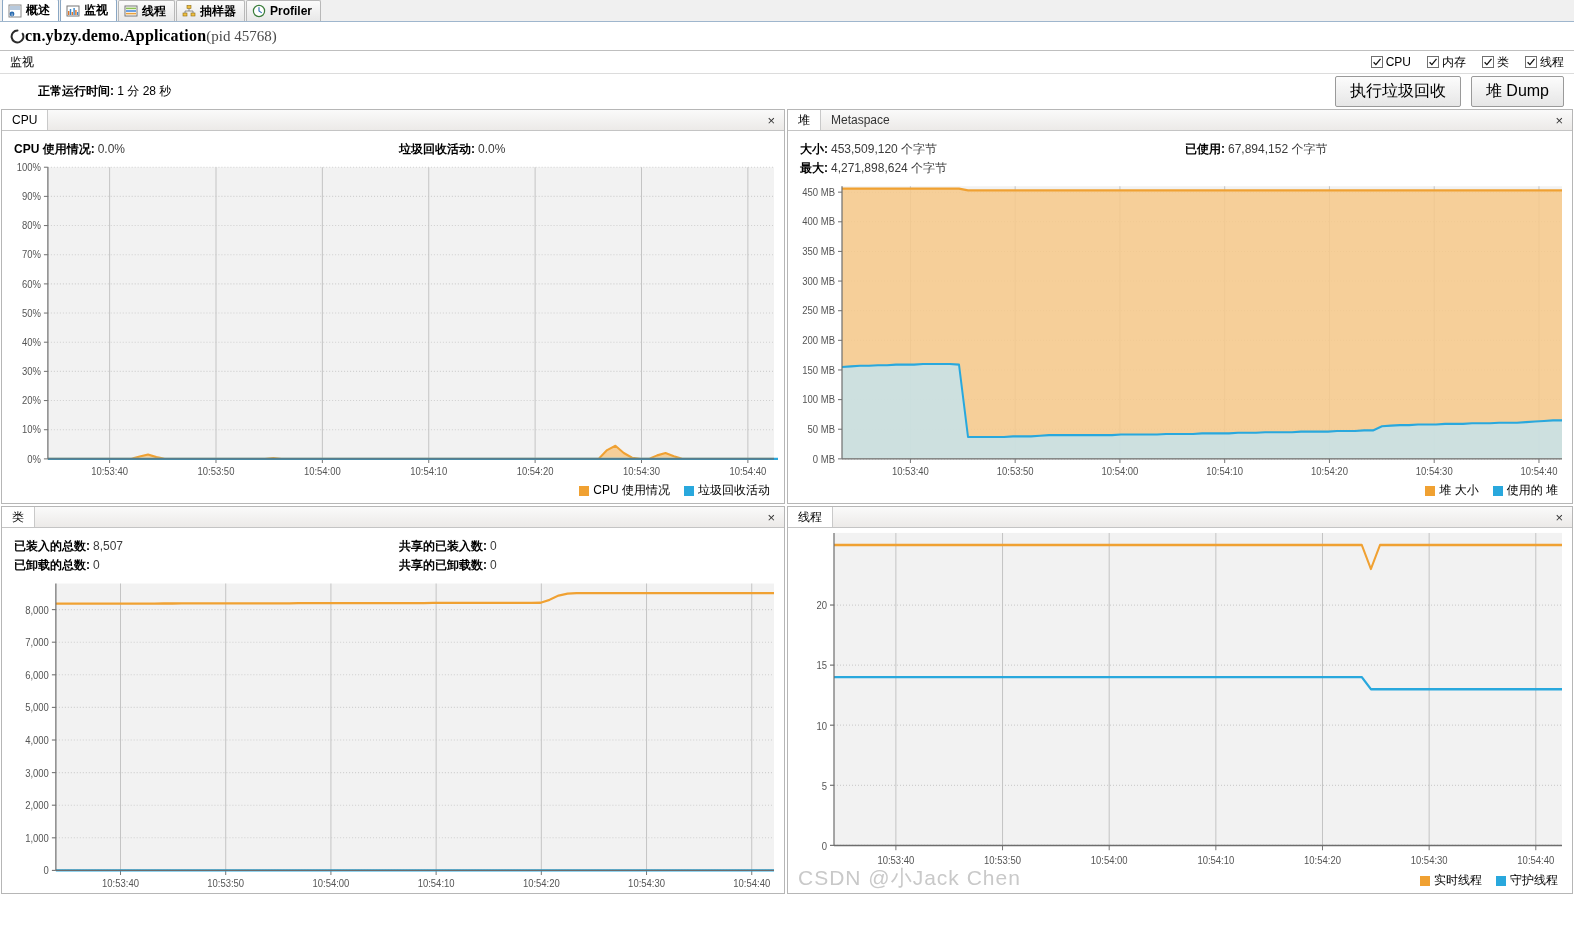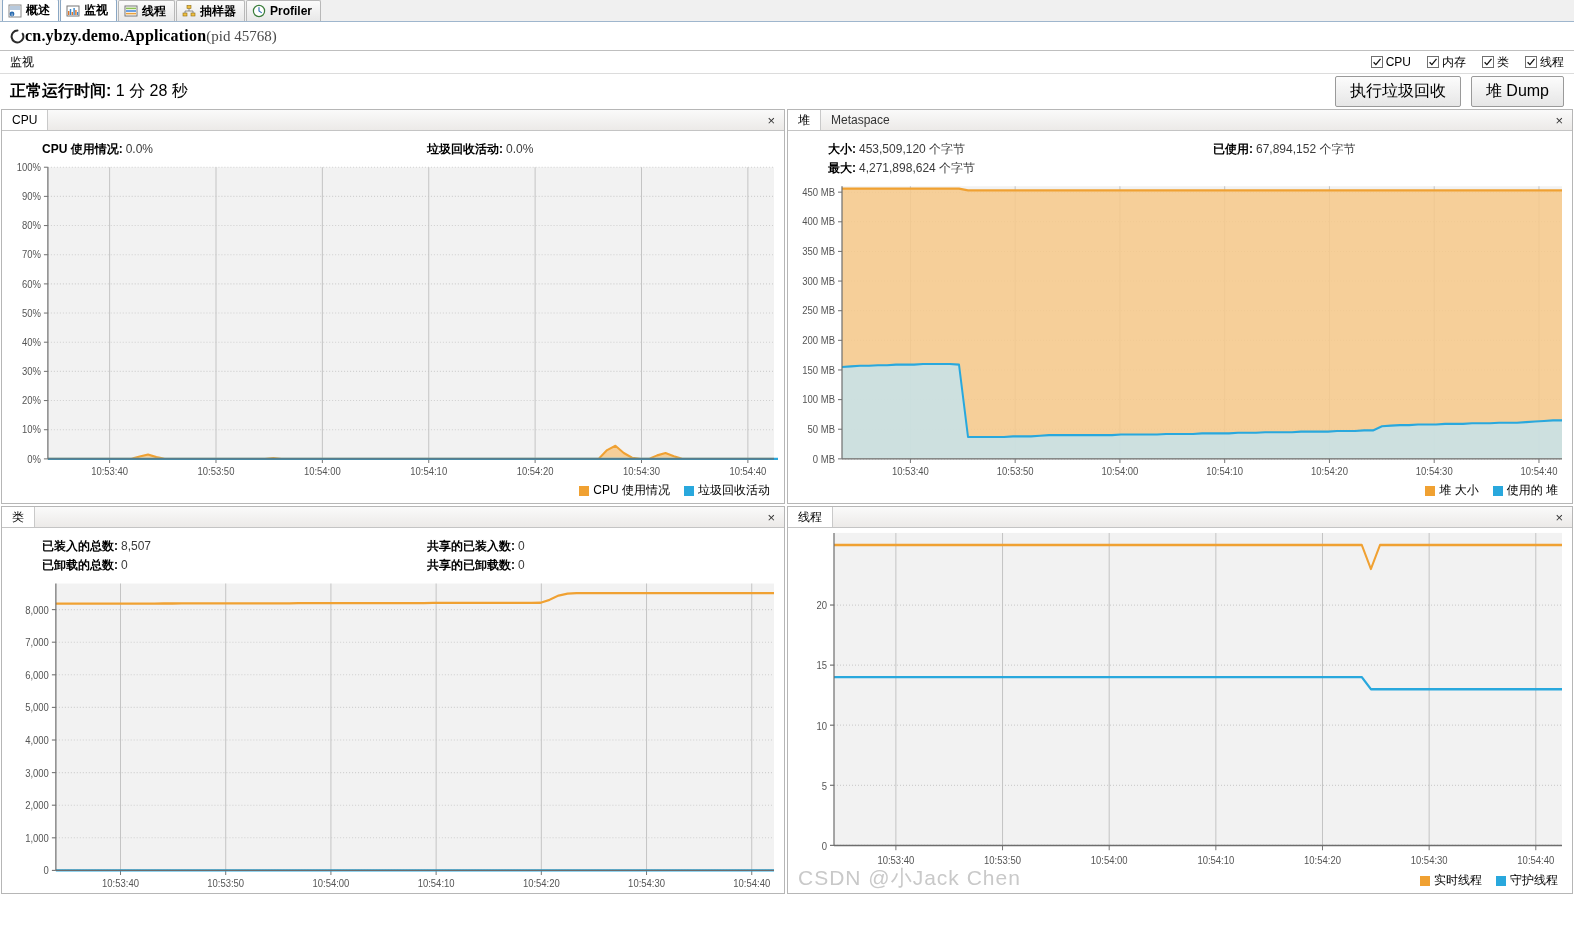--- a/index.html
+++ b/index.html
@@ -95,21 +95,21 @@
   .chk .box svg { display: block; }
 
   
   .uptime-row {
     display: flex;
     align-items: center;
     justify-content: space-between;
     height: 34px;
     padding: 0 10px 0 10px;
   }
-  .uptime { font-size: 16px; }
+  .uptime { font-size: 12px; margin-left: 28px; }
   .uptime b { font-weight: bold; }
   .btn-group { display: flex; gap: 10px; }
   .btn {
     border: 1px solid #9a9a9a;
     background: linear-gradient(#fcfcfc, #e6e6e6);
     padding: 4px 14px;
     font-size: 16px;
     border-radius: 2px;
     cursor: pointer;
     white-space: nowrap;
@@ -156,21 +156,21 @@
     font-size: 13px; color: #333;
     cursor: pointer;
     padding: 0 3px;
   }
 
   .stats {
     padding: 9px 12px 4px 12px;
     font-size: 12px;
     line-height: 19px;
   }
-  .stat-row { display: flex; margin-left: 28px; }
+  .stat-row { display: flex; }
   .stat-cell { display: flex; gap: 3px; }
   .stat-cell.left { width: 385px; }
   .stat-cell b { font-weight: bold; }
   .stat-cell .v { color: #3b3b3b; }
 
   .chartwrap { flex: 1; position: relative; padding: 0 6px 0 2px; }
   .chartwrap svg { display: block; width: 100%; height: 100%; }
 
   .legend {
     display: flex;

